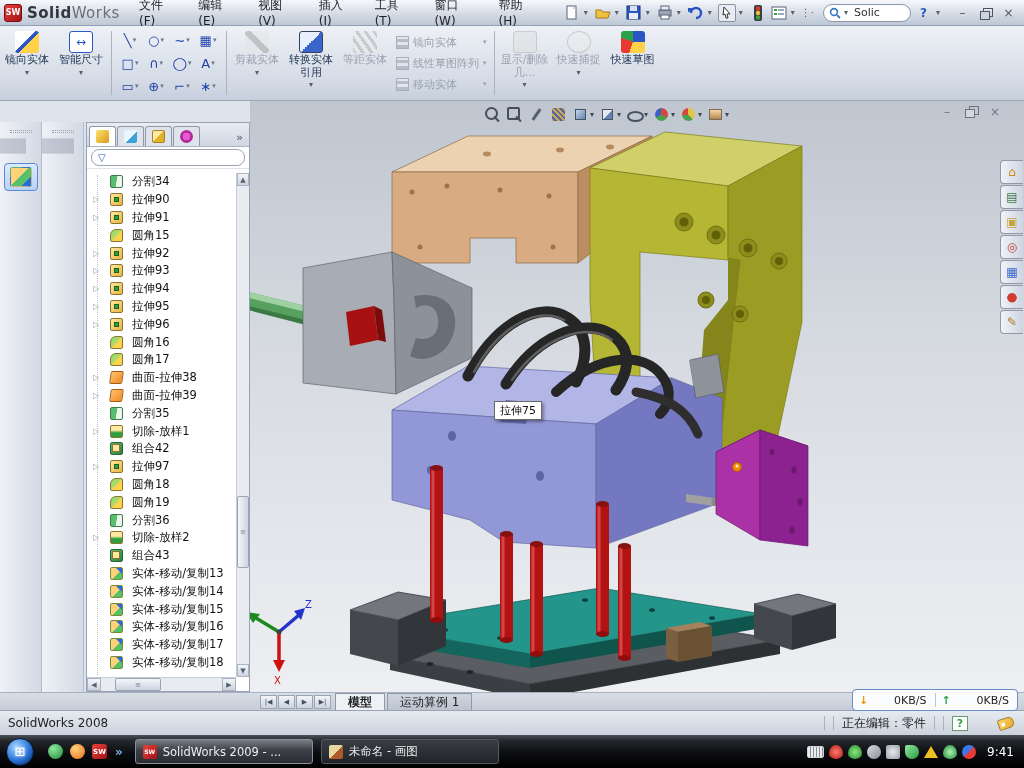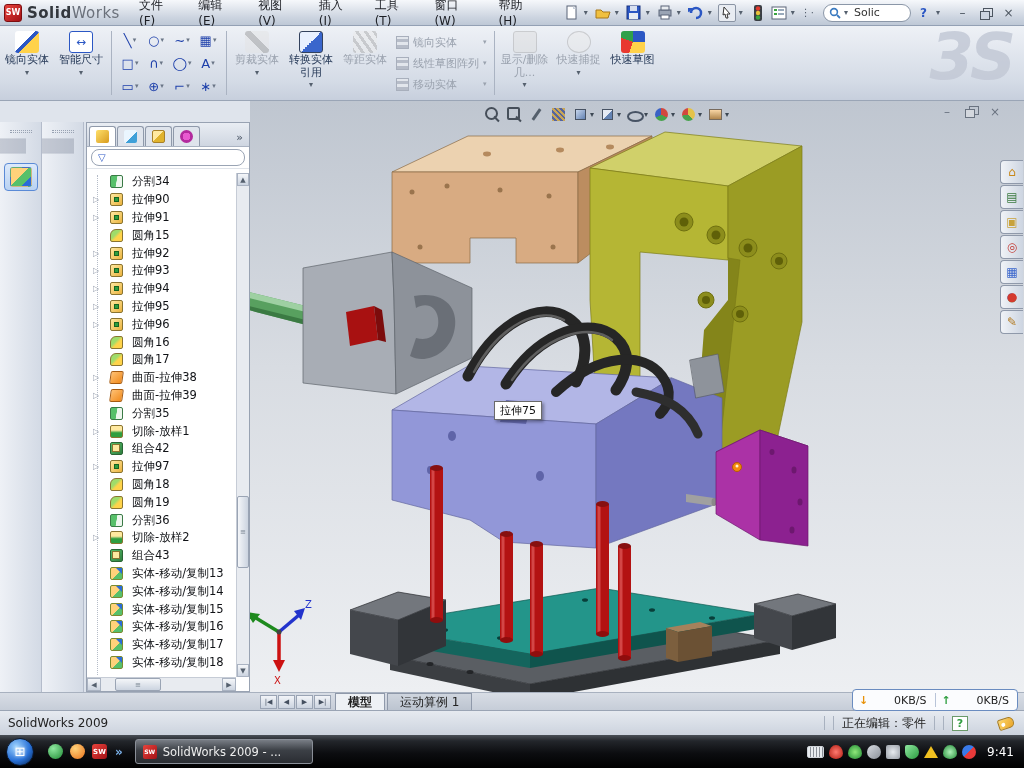--- a/index.html
+++ b/index.html
@@ -438,21 +438,20 @@
           <span class="lbl">快速捕捉</span>
           <span class="caret">▾</span>
         </div>
 
         <div class="cm-big">
           <span class="ci ci-rapid"></span>
           <span class="lbl">快速草图</span>
           <span class="caret"></span>
         </div>
       </div>
-    <div class="watermark">3S</div>
   </div>
 
 
   <div class="viewport">
     <svg class="scene" width="774" height="591" viewBox="250 101 774 591">
 
       <g>
         <polygon points="392,172 468,136 652,136 578,172" stroke="#8a6a45" stroke-width="0.7" fill="#ecd2b0"></polygon>
         <path d="M392,172 L578,172 L578,263 L516,263 L516,238 L470,238 L470,263 L392,263 Z" stroke="#8a6a45" stroke-width="0.7" fill="#d8ab82"></path>
         <polygon points="578,172 652,136 652,206 578,263" stroke="#8a6a45" stroke-width="0.7" fill="#bc8d60"></polygon>
@@ -942,21 +941,21 @@
         <span class="bt-nb">▶|</span>
       </div>
     <div style="display:flex">
 
     <span class="bt-tab active">模型</span>
         <span class="bt-tab">运动算例 1</span>
       </div>
   </div>
 
   <div class="statusbar">
-    <span class="sb-left">SolidWorks 2009</span>
+    <span class="sb-left">SolidWorks 2008</span>
     <div class="sb-right">
       <span class="sb-sep"></span>
         <span class="sb-sep"></span>
       <span class="sb-edit">正在编辑：零件</span>
       <span class="sb-sep"></span>
         <span class="sb-sep"></span>
       <span class="sb-help">?</span>
       <span style="width:14px"></span>
       <span class="sb-tag"></span>
     </div>
@@ -983,20 +982,24 @@
         <span class="qli ql-sw">SW</span>
       </div>
     <span class="ql-chev">»</span>
     <div class="tb-windows">
 
         <div class="tb-win active">
           <span class="tb-ic sw">SW</span>
           <span>SolidWorks 2009 - ...</span>
         </div>
 
+        <div class="tb-win">
+          <span class="tb-ic paint"></span>
+          <span>未命名 - 画图</span>
+        </div>
       </div>
     <div class="tray">
       <span class="kbd"></span>
       <span class="ti ti1"></span>
       <span class="ti ti2"></span>
       <span class="ti ti3"></span>
       <span class="ti ti4"></span>
       <span class="ti ti5"></span>
       <span class="ti ti6"></span>
       <span class="ti ti7"></span>

